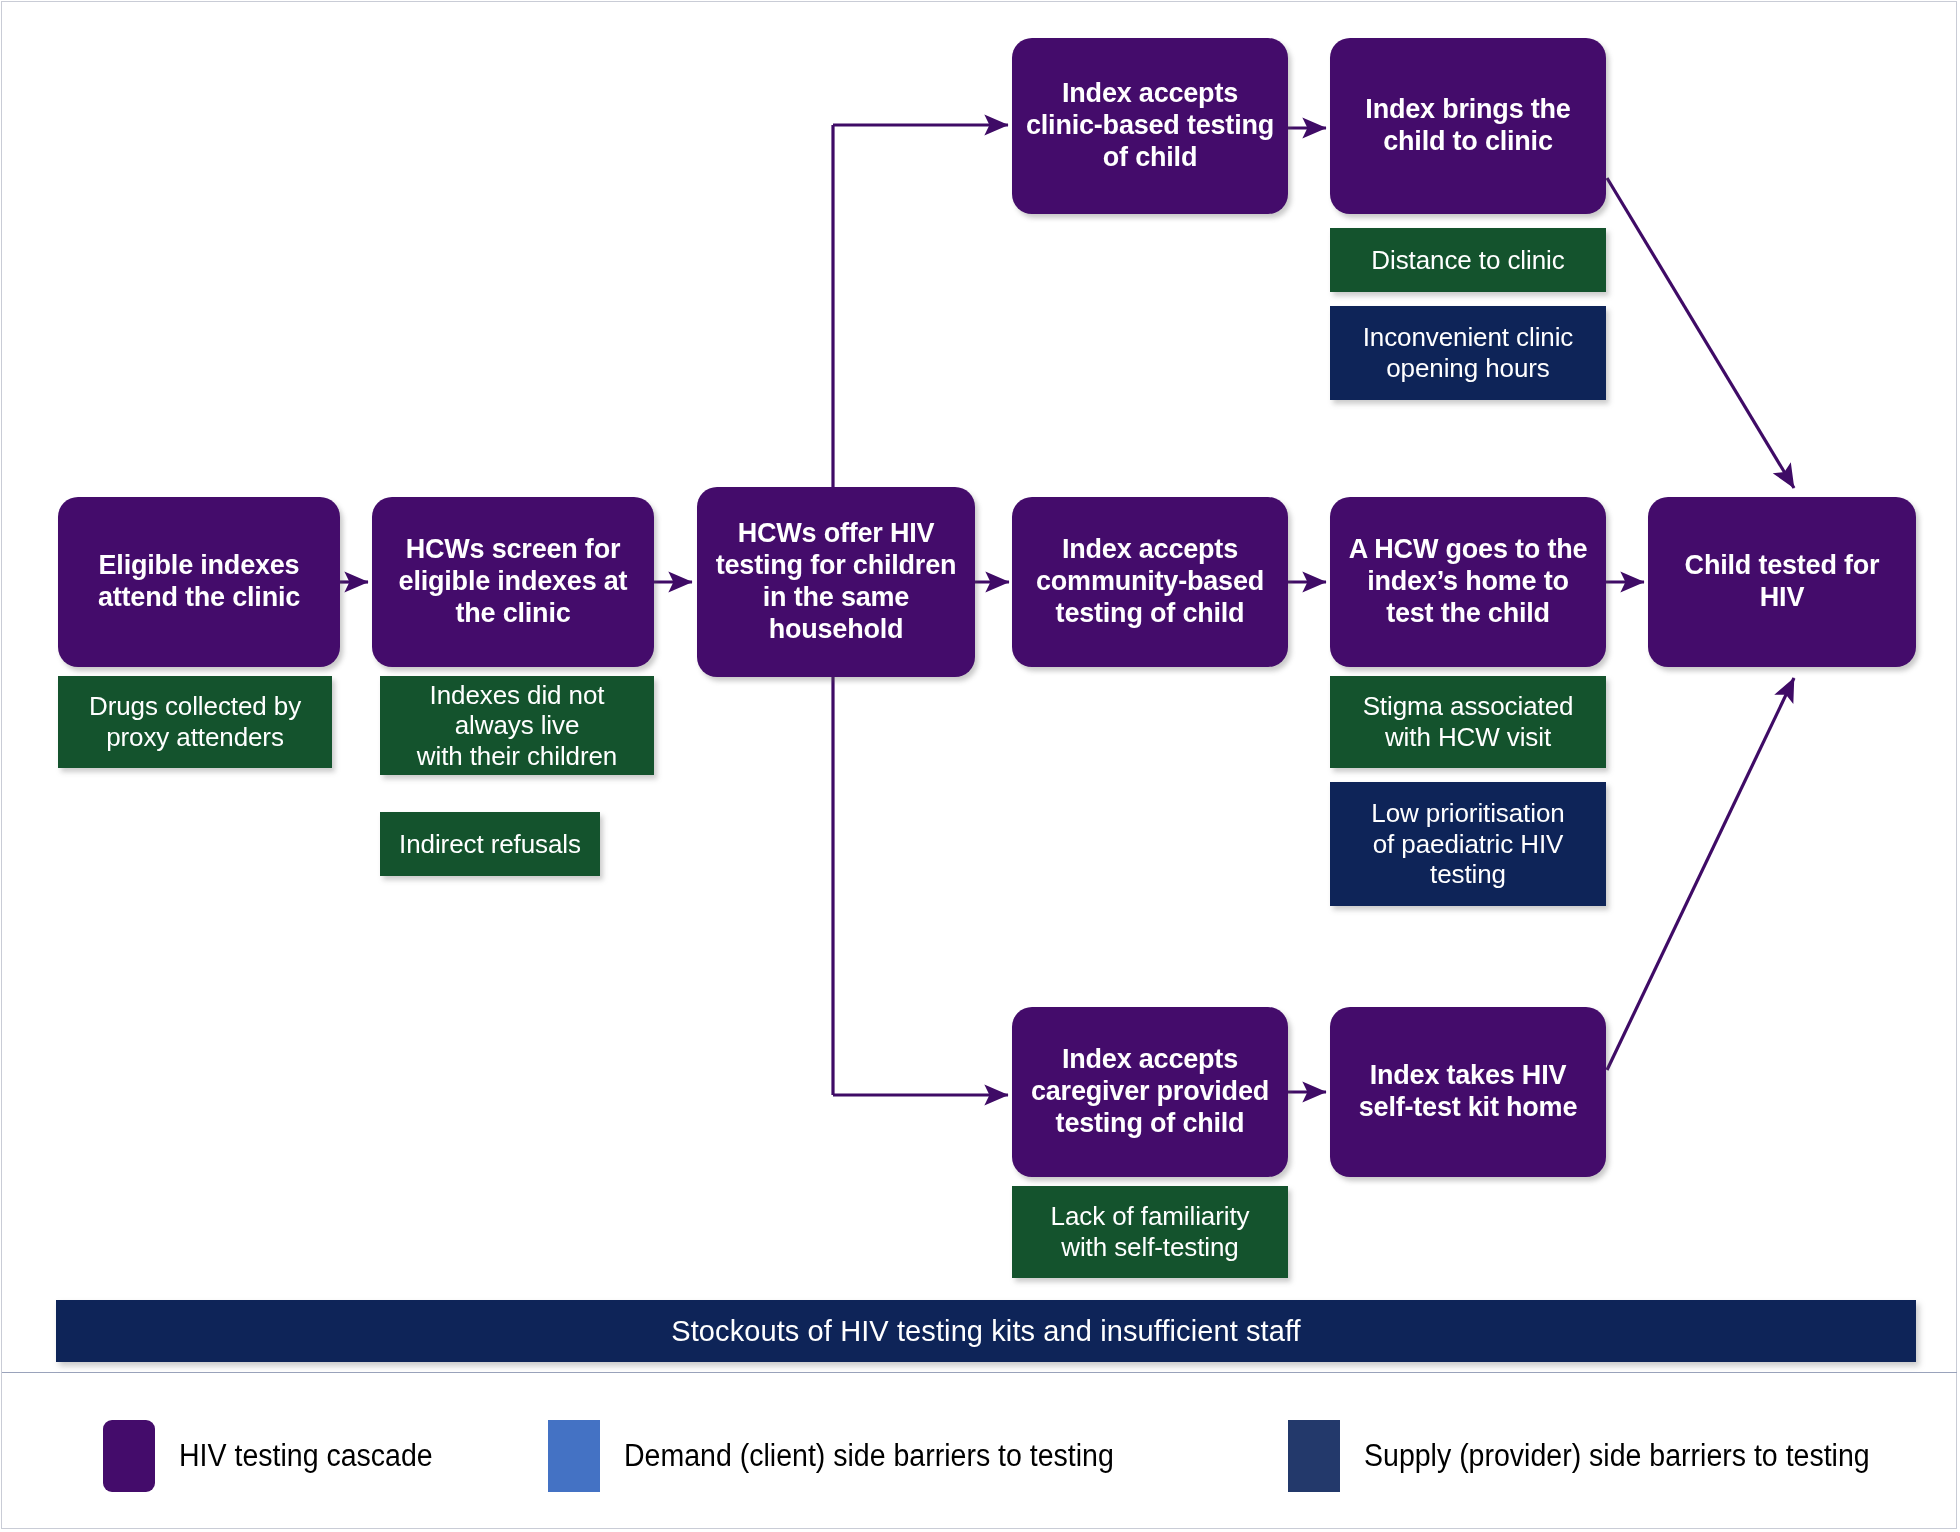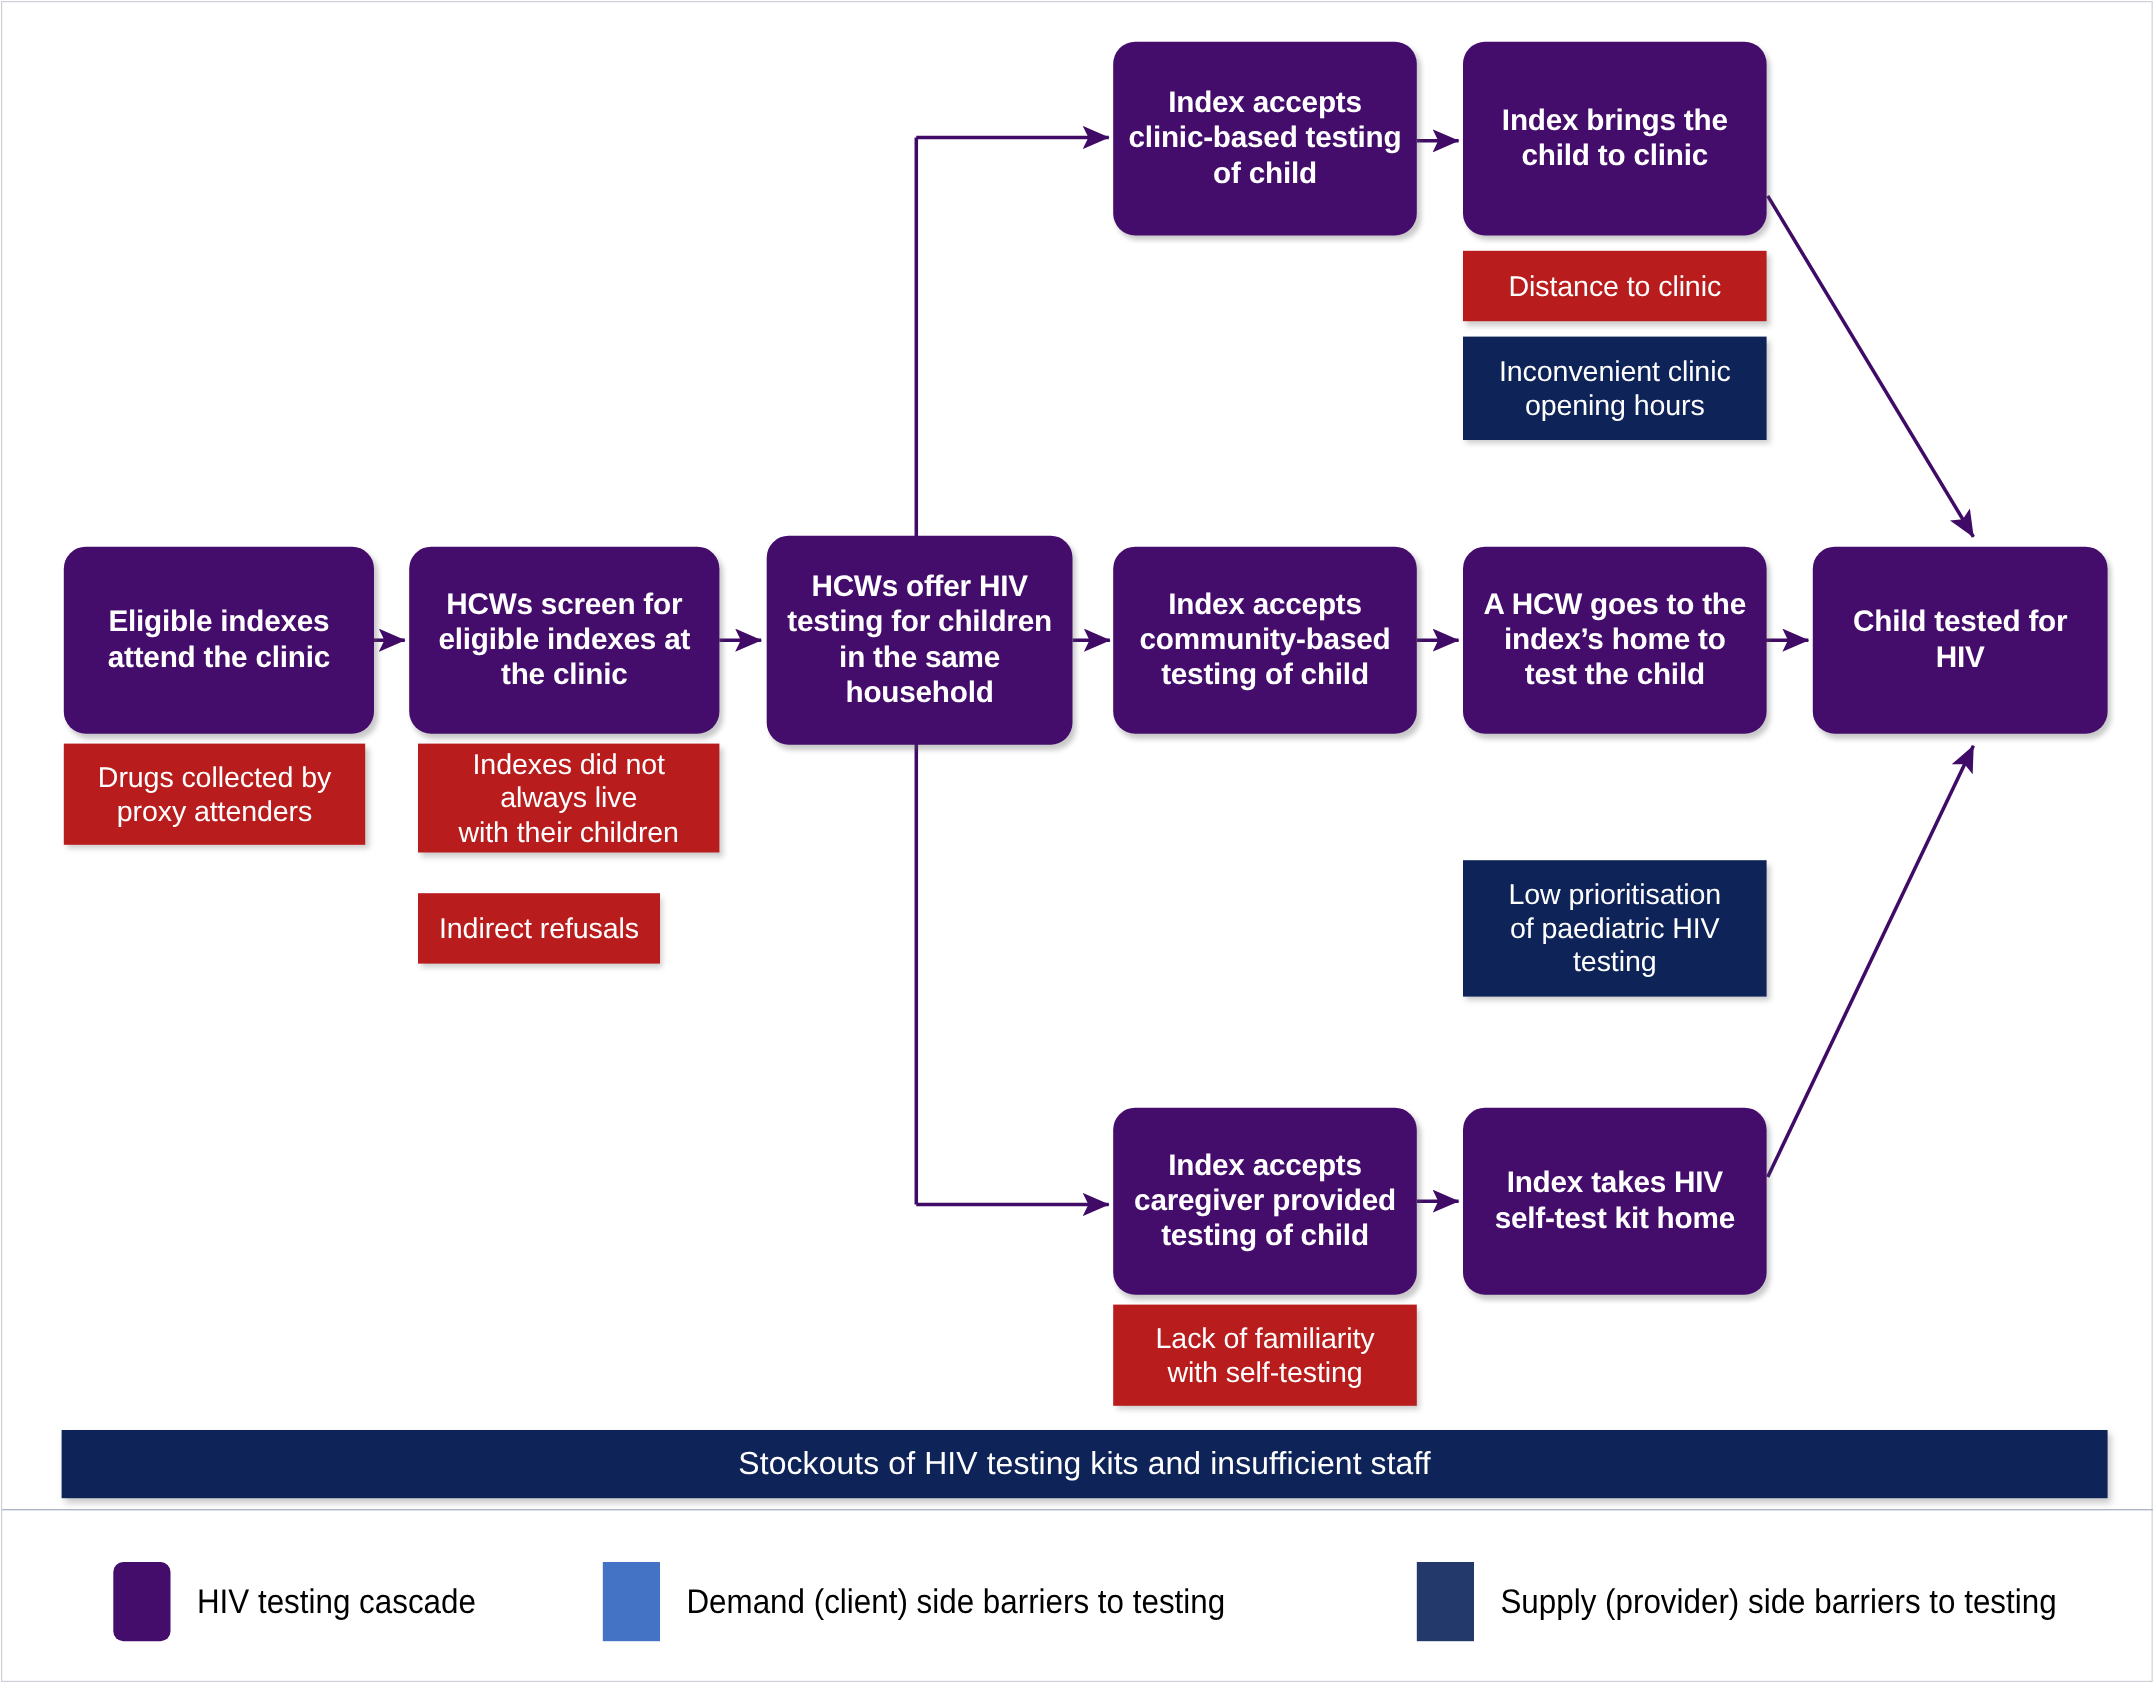--- a/index.html
+++ b/index.html
@@ -44,21 +44,21 @@
   }
   .cascade{
     background:#440C6B;
     border-radius:20px;
     font-size:27px;
     font-weight:600;
     letter-spacing:-0.2px;
     box-shadow:3px 4px 5px rgba(90,90,90,0.33);
   }
   .demand{
-    background:#b91c1c;
+    background:#14532d;
     font-size:26px;
     font-weight:500;
     letter-spacing:-0.1px;
     box-shadow:3px 4px 5px rgba(120,120,120,0.38);
   }
   .supply{
     background:#0E2458;
     font-size:26px;
     font-weight:500;
     letter-spacing:-0.1px;
@@ -182,20 +182,23 @@
   </div>
 
   <div class="node demand" style="left:380px;top:812px;width:220px;height:64px;">
     <span>Indirect refusals</span>
   </div>
 
   <div class="node demand" style="left:1330px;top:228px;width:276px;height:64px;">
     <span>Distance to clinic</span>
   </div>
 
+  <div class="node demand" style="left:1330px;top:676px;width:276px;height:92px;">
+    <span>Stigma associated<br>with HCW visit</span>
+  </div>
 
   <div class="node demand" style="left:1012px;top:1186px;width:276px;height:92px;">
     <span>Lack of familiarity<br>with self-testing</span>
   </div>
 
   <div class="node supply" style="left:1330px;top:306px;width:276px;height:94px;">
     <span>Inconvenient clinic<br>opening hours</span>
   </div>
 
   <div class="node supply" style="left:1330px;top:782px;width:276px;height:124px;">

